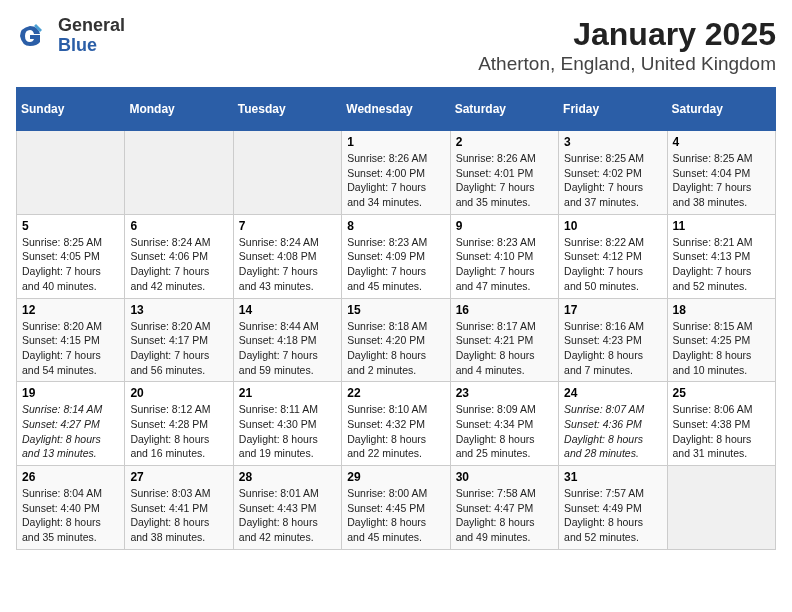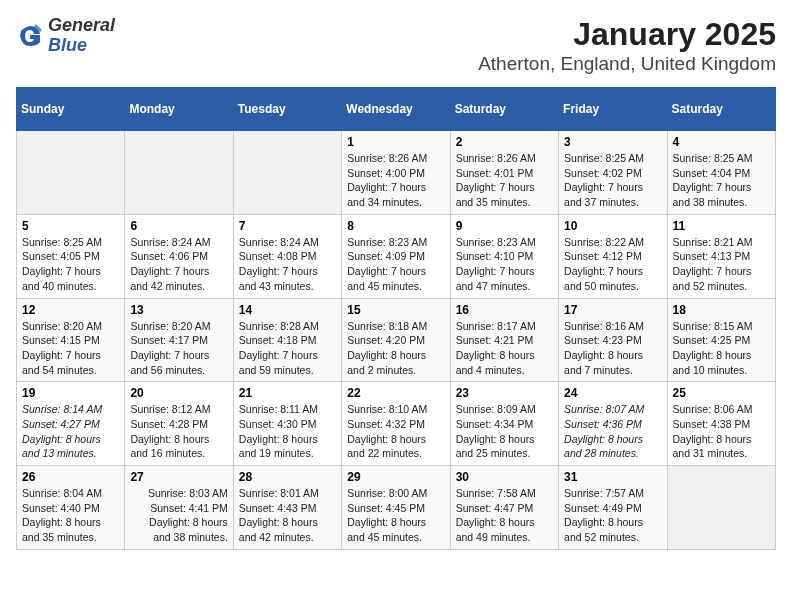--- a/index.html
+++ b/index.html
@@ -12,22 +12,21 @@
     }
     .header-area {
       display: flex;
       justify-content: space-between;
       align-items: flex-start;
       margin-bottom: 12px;
     }
     .logo {
       display: flex;
       align-items: center;
-      gap: 4px;
-      font-style: italic;
+      gap: 14px;
     }
     .logo-text {
       font-size: 18px;
       font-weight: bold;
       line-height: 1.1;
     }
     .logo-general { color: #333; }
     .logo-blue { color: #2b5ea7; }
     .logo-icon {
       width: 28px;
@@ -213,21 +212,21 @@
         </td>
         <td>
           <span class="day-num">13</span>
           <div class="day-info" style="white-space: pre-line;">Sunrise: 8:20 AM
 Sunset: 4:17 PM
 Daylight: 7 hours
 and 56 minutes.</div>
         </td>
         <td>
           <span class="day-num">14</span>
-          <div class="day-info" style="white-space: pre-line;">Sunrise: 8:28 AM
+          <div class="day-info" style="white-space: pre-line;">Sunrise: 8:44 AM
 Sunset: 4:18 PM
 Daylight: 7 hours
 and 59 minutes.</div>
         </td>
         <td>
           <span class="day-num">15</span>
           <div class="day-info" style="white-space: pre-line;">Sunrise: 8:18 AM
 Sunset: 4:20 PM
 Daylight: 8 hours
 and 2 minutes.</div>
@@ -308,21 +307,21 @@
       <tr>
         <td>
           <span class="day-num">26</span>
           <div class="day-info" style="white-space: pre-line;">Sunrise: 8:04 AM
 Sunset: 4:40 PM
 Daylight: 8 hours
 and 35 minutes.</div>
         </td>
         <td>
           <span class="day-num">27</span>
-          <div class="day-info" style="white-space: pre-line; text-align: right;">Sunrise: 8:03 AM
+          <div class="day-info" style="white-space: pre-line;">Sunrise: 8:03 AM
 Sunset: 4:41 PM
 Daylight: 8 hours
 and 38 minutes.</div>
         </td>
         <td>
           <span class="day-num">28</span>
           <div class="day-info" style="white-space: pre-line;">Sunrise: 8:01 AM
 Sunset: 4:43 PM
 Daylight: 8 hours
 and 42 minutes.</div>

